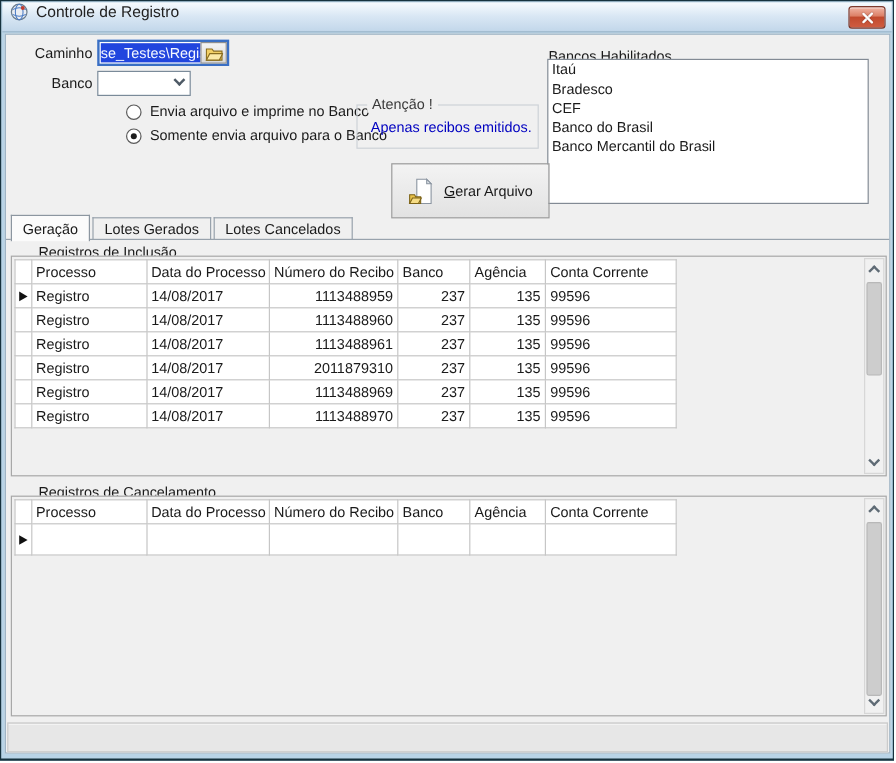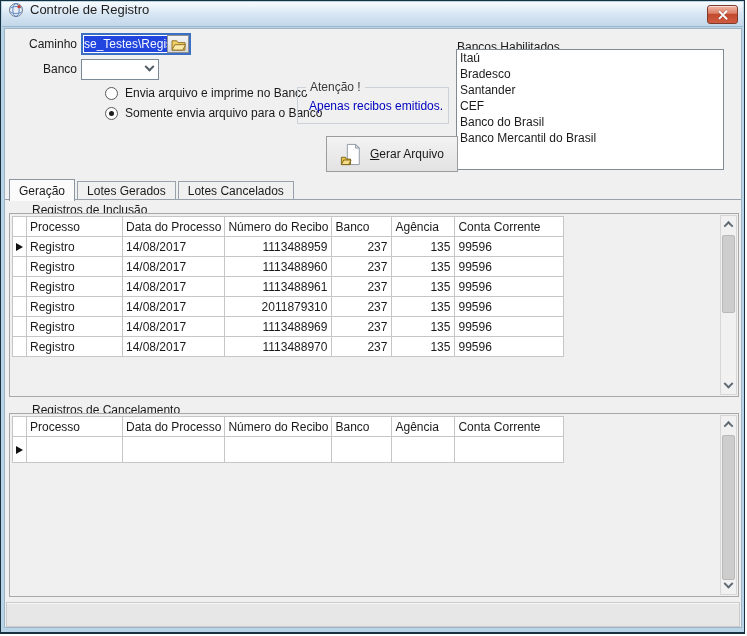--- a/index.html
+++ b/index.html
@@ -89,21 +89,21 @@
   }
   .atencao-msg { margin:11px 0 0 11px; color:#0000c0; }
   
   .listbox {
     left:451px; top:20px; width:268px; height:121px;
     background:#fff; border:1px solid #828a94; overflow:hidden;
   }
   .lb-item { padding:0 3px; line-height:16px; cursor:default; }
   
   .gerar-btn {
-    left:321px; top:107px; width:132px; height:36px;
+    left:321px; top:107px; width:132px; height:46px;
     border:1px solid #9c9c9c; background:linear-gradient(#f3f3f3,#e2e2e2);
     display:flex; align-items:center; justify-content:center; gap:8px; cursor:pointer;text-align:right;
   }
   .accel { text-decoration:underline; }
   
   .tabs { left:4px; top:149px; height:22px; display:flex; align-items:flex-end; }
   .tab {
     height:19px; padding:2px 9px 0; background:#f0f0f0;
     border:1px solid #98a2ac; border-bottom:none; margin-right:2px;
     cursor:pointer; white-space:nowrap;
@@ -220,21 +220,20 @@
     <div class="abs atencao-box">
       <span class="atencao-legend">Atenção !</span>
       <div class="atencao-msg">Apenas recibos emitidos.</div>
     </div>
 
     <div class="abs" style="left:452px; top:11px;">Bancos Habilitados</div>
     <div class="abs listbox">
 
     <div class="lb-item">Itaú</div>
         <div class="lb-item">Bradesco</div>
-        <div class="lb-item">Santander</div>
         <div class="lb-item">CEF</div>
         <div class="lb-item">Banco do Brasil</div>
         <div class="lb-item">Banco Mercantil do Brasil</div>
       </div>
 
     <div class="abs gerar-btn">
       <svg width="22" height="23" viewBox="0 0 24 24">
         <path d="M8 1 h9 l4 4 v18 H8 z" fill="#ffffff" stroke="#8a94a0"></path>
         <path d="M17 1 l4 4 h-4 z" fill="#dfe5ea" stroke="#8a94a0"></path>
         <path d="M1.5 15 h4.5 l1 2 h4.5 v6 H1.5 z" fill="#e8c24a" stroke="#7c6216"></path>

